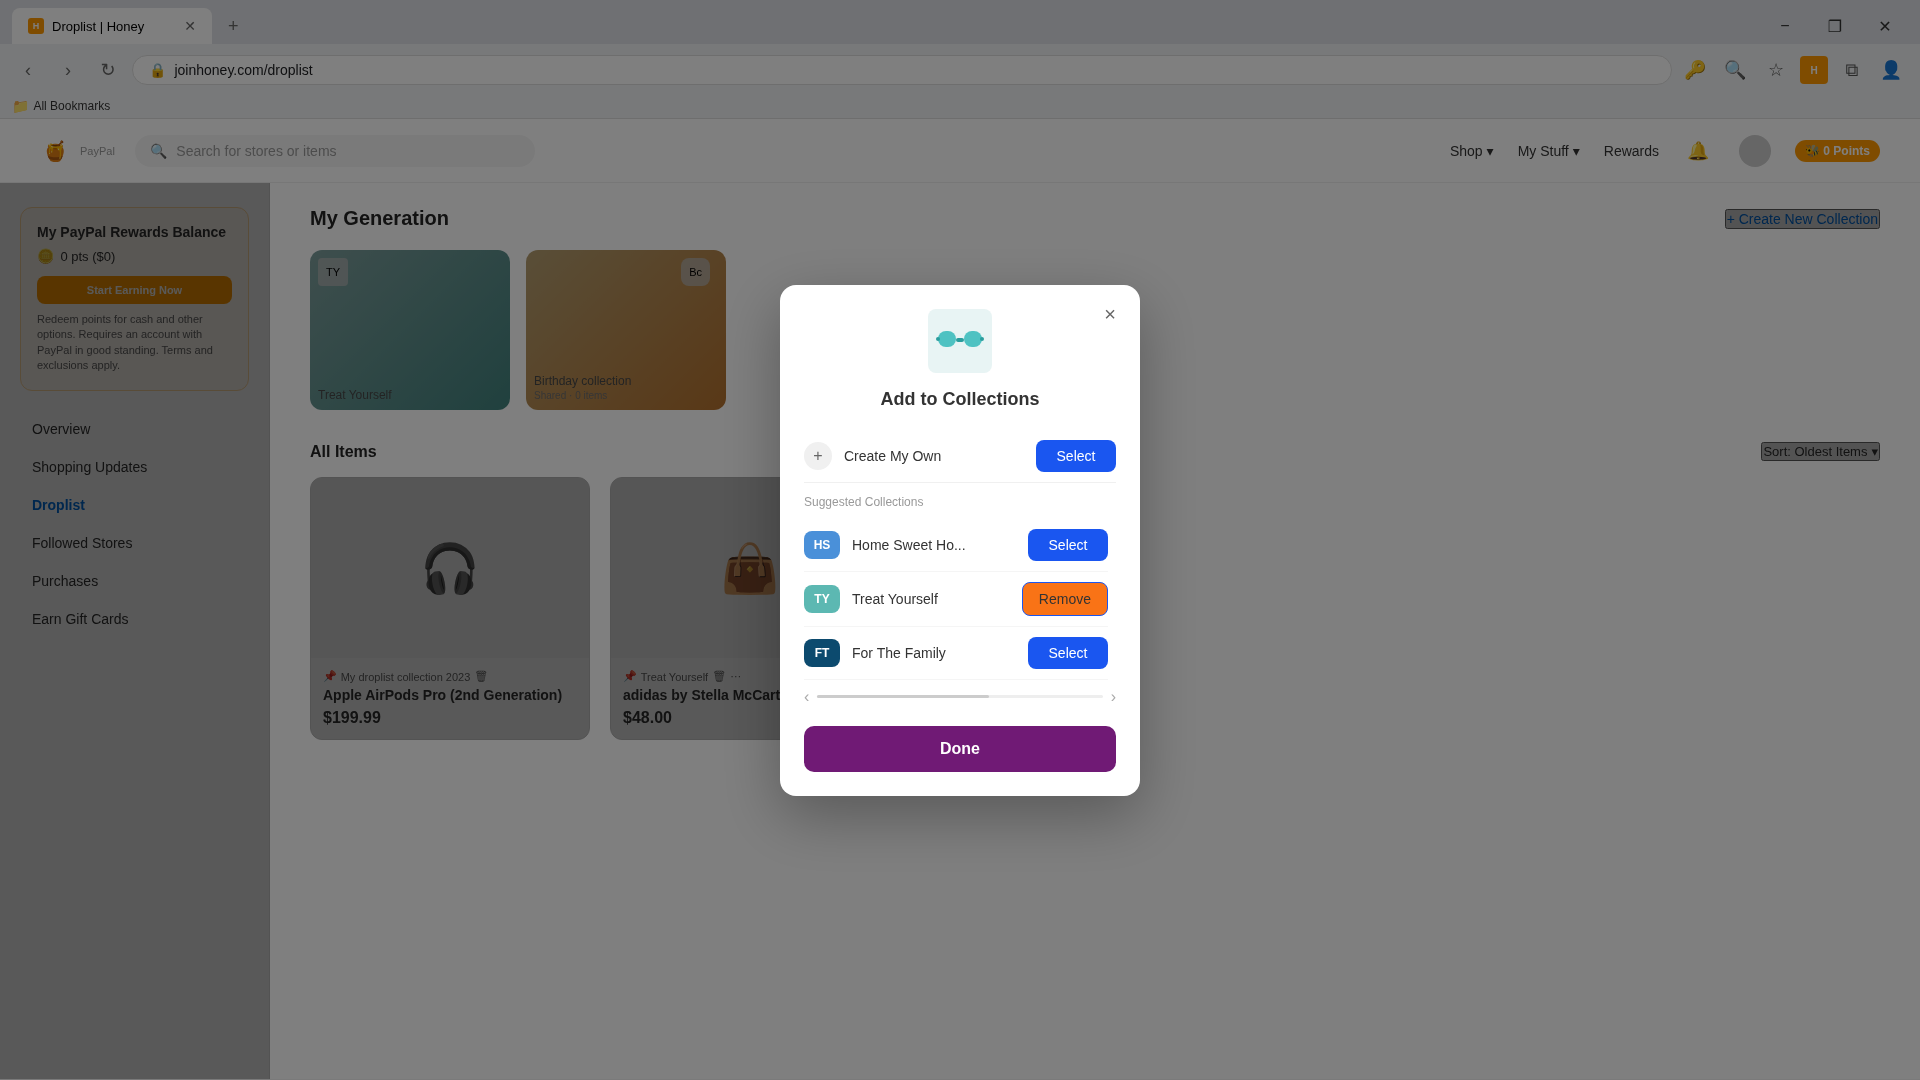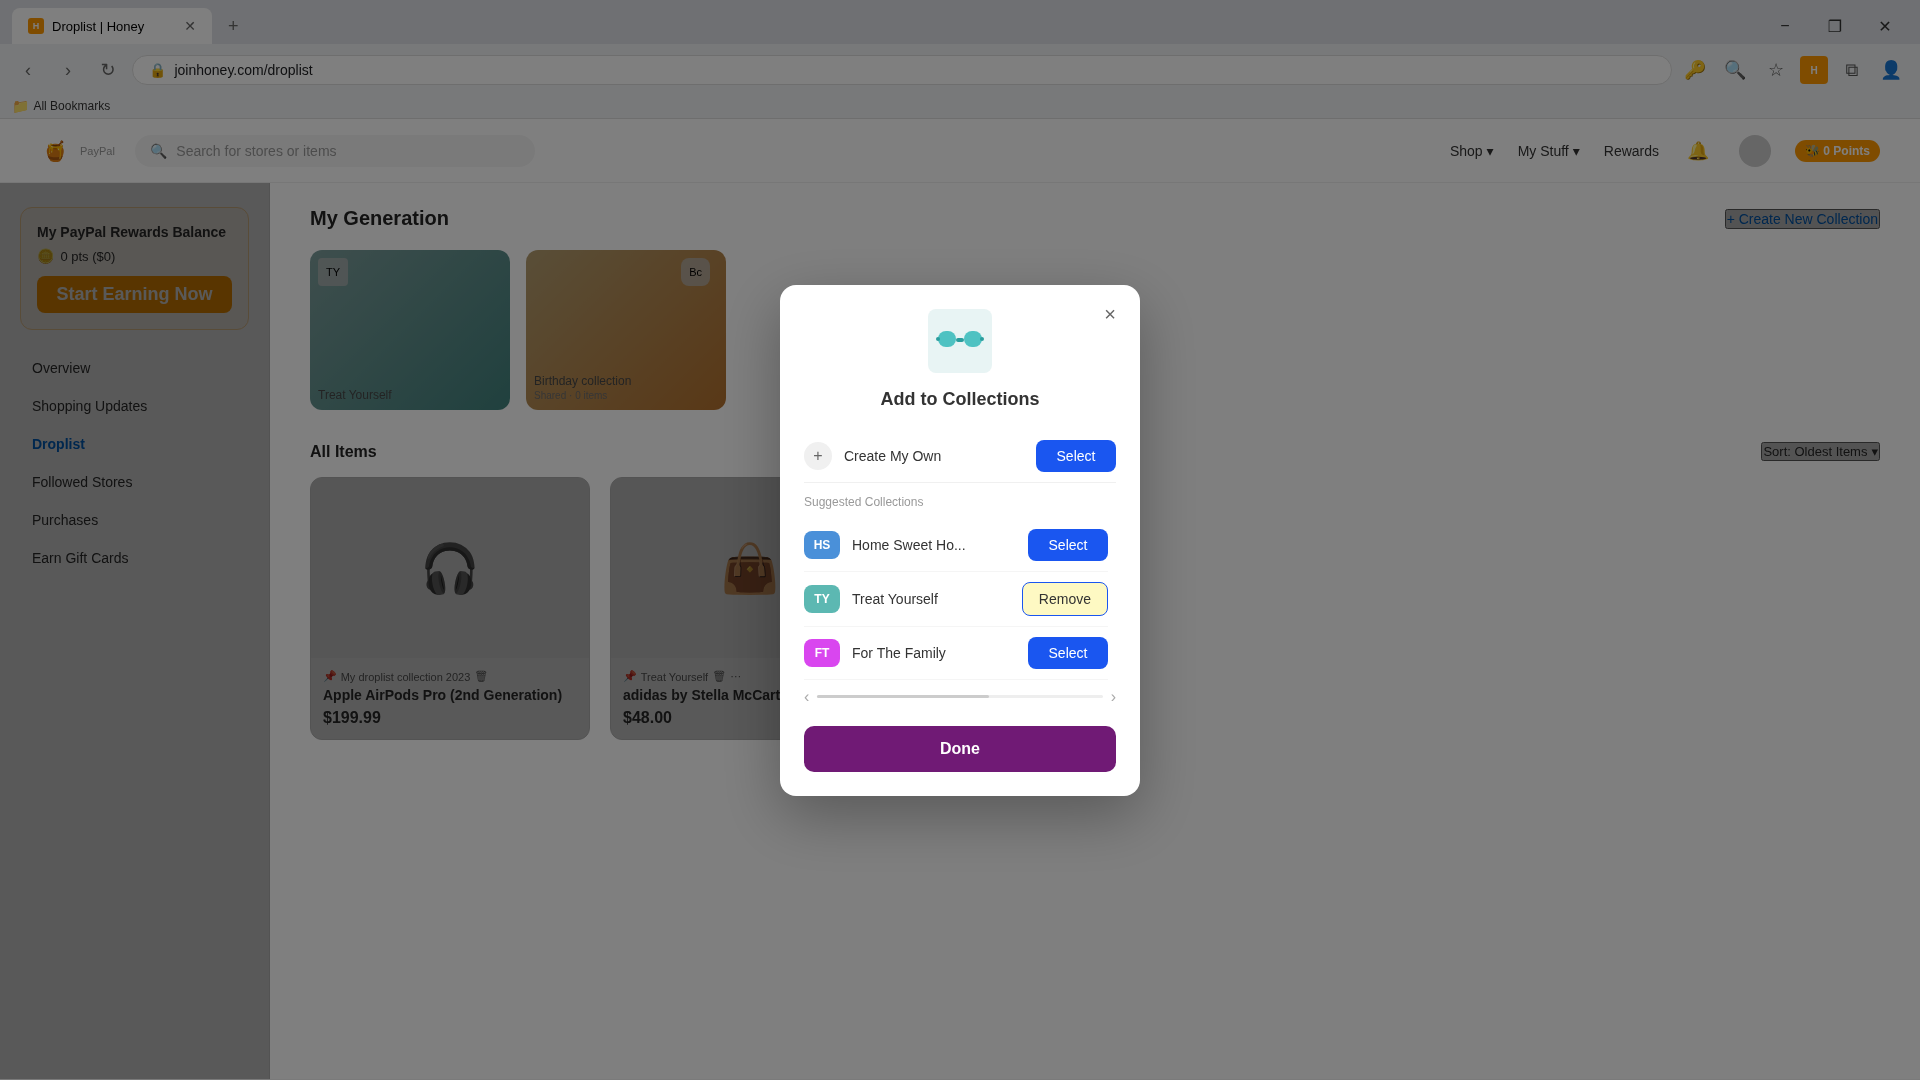--- a/index.html
+++ b/index.html
@@ -38,21 +38,21 @@
 
     
     .main-layout { display: flex; height: calc(1080px - 120px - 64px); }
 
     
     .sidebar { width: 270px; background: white; border-right: 1px solid #eee; padding: 24px 20px; flex-shrink: 0; }
     .rewards-card { background: #fff8f0; border: 1px solid #ffd9a0; border-radius: 12px; padding: 16px; margin-bottom: 20px; }
     .rewards-title { font-size: 14px; font-weight: 600; color: #333; margin-bottom: 8px; }
     .rewards-pts { display: flex; align-items: center; gap: 6px; font-size: 13px; color: #333; margin-bottom: 12px; }
     .coin-icon { font-size: 14px; }
-    .earn-btn { background: #f90; color: white; border: none; border-radius: 8px; padding: 8px 16px; font-size: 18px; font-weight: 600; cursor: pointer; width: 100%; }
+    .earn-btn { background: #f90; color: white; border: none; border-radius: 8px; padding: 8px 16px; font-size: 11px; font-weight: 600; cursor: pointer; width: 100%; }
     .rewards-desc { font-size: 11px; color: #666; margin-top: 8px; line-height: 1.4; }
     .sidebar-nav { margin-top: 16px; }
     .sidebar-nav-item { padding: 10px 12px; font-size: 14px; color: #333; cursor: pointer; border-radius: 8px; margin-bottom: 2px; }
     .sidebar-nav-item.active { color: #0070e0; font-weight: 600; }
 
     
     .content { flex: 1; padding: 24px 40px; overflow-y: auto; position: relative; }
     .content-header { display: flex; align-items: center; justify-content: space-between; margin-bottom: 20px; }
     .content-title { font-size: 20px; font-weight: 700; color: #333; }
     .create-collection-btn { color: #0070e0; font-size: 14px; cursor: pointer; display: flex; align-items: center; gap: 4px; }
@@ -79,21 +79,21 @@
     
     .modal { background: white; border-radius: 16px; width: 360px; padding: 24px; position: relative; box-shadow: 0 20px 60px rgba(0,0,0,0.3); }
     .modal-close { position: absolute; top: 16px; right: 16px; background: none; border: none; font-size: 20px; cursor: pointer; color: #666; width: 28px; height: 28px; display: flex; align-items: center; justify-content: center; border-radius: 50%; }
     .modal-product-img { width: 64px; height: 64px; background: #e8f4f4; border-radius: 8px; margin: 0 auto 16px; display: flex; align-items: center; justify-content: center; }
     .modal-title { font-size: 18px; font-weight: 700; color: #333; text-align: center; margin-bottom: 20px; }
 
     .create-row { display: flex; align-items: center; gap: 12px; padding: 10px 0; border-bottom: 1px solid #f0f0f0; margin-bottom: 12px; }
     .create-plus { width: 28px; height: 28px; background: #f0f0f0; border-radius: 50%; display: flex; align-items: center; justify-content: center; font-size: 16px; color: #666; cursor: pointer; }
     .create-label { font-size: 14px; color: #333; flex: 1; }
     .select-btn { background: #1a56f0; color: white; border: none; border-radius: 8px; padding: 8px 20px; font-size: 14px; font-weight: 500; cursor: pointer; min-width: 80px; }
-    .remove-btn { background: #fef9c3; color: #333; border: 1.5px solid #1a56f0; border-radius: 8px; padding: 8px 16px; font-size: 14px; font-weight: 500; cursor: pointer; min-width: 80px; }
+    .remove-btn { background: #f97316; color: #333; border: 1.5px solid #1a56f0; border-radius: 8px; padding: 8px 16px; font-size: 14px; font-weight: 500; cursor: pointer; min-width: 80px; }
 
     .suggested-label { font-size: 12px; color: #999; margin-bottom: 10px; }
     .collection-rows { }
     .collection-row { display: flex; align-items: center; gap: 12px; padding: 10px 0; border-bottom: 1px solid #f5f5f5; }
     .collection-avatar { width: 36px; height: 28px; border-radius: 8px; display: flex; align-items: center; justify-content: center; font-size: 12px; font-weight: 700; color: white; flex-shrink: 0; }
     .collection-name { flex: 1; font-size: 14px; color: #333; }
     .modal-scroll-area { max-height: 220px; overflow-y: auto; padding-right: 8px; }
 
     .done-btn { background: #701a75; color: white; border: none; border-radius: 10px; padding: 14px; font-size: 16px; font-weight: 600; cursor: pointer; width: 100%; margin-top: 20px; }
 
@@ -178,20 +178,21 @@
   <div class="main-layout">
 
     <div class="sidebar bg-dimmed">
       <div class="rewards-card">
         <div class="rewards-title">My PayPal Rewards Balance</div>
         <div class="rewards-pts">
           <span class="coin-icon">🪙</span>
           <span>0 pts ($0)</span>
         </div>
         <button class="earn-btn">Start Earning Now</button>
+        <div class="rewards-desc">Redeem points for cash and other options. Requires an account with PayPal in good standing. Terms and exclusions apply.</div>
       </div>
       <nav class="sidebar-nav">
         <div class="sidebar-nav-item">
           <span>Overview</span>
         </div>
         <div class="sidebar-nav-item">
           <span>Shopping Updates</span>
         </div>
         <div class="sidebar-nav-item active">
           <span>Droplist</span>
@@ -307,21 +308,21 @@
 
           <div class="collection-row">
             <div class="collection-avatar" style="background:#5cb8b2;">
               <span>TY</span>
             </div>
             <span class="collection-name">Treat Yourself</span>
             <button class="remove-btn">Remove</button>
           </div>
 
           <div class="collection-row">
-            <div class="collection-avatar" style="background:#d946ef;">
+            <div class="collection-avatar" style="background:#0c4a6e;">
               <span>FT</span>
             </div>
             <span class="collection-name">For The Family</span>
             <button class="select-btn" style="position:relative;">Select</button>
           </div>
 
         </div>
       </div>
 
       

